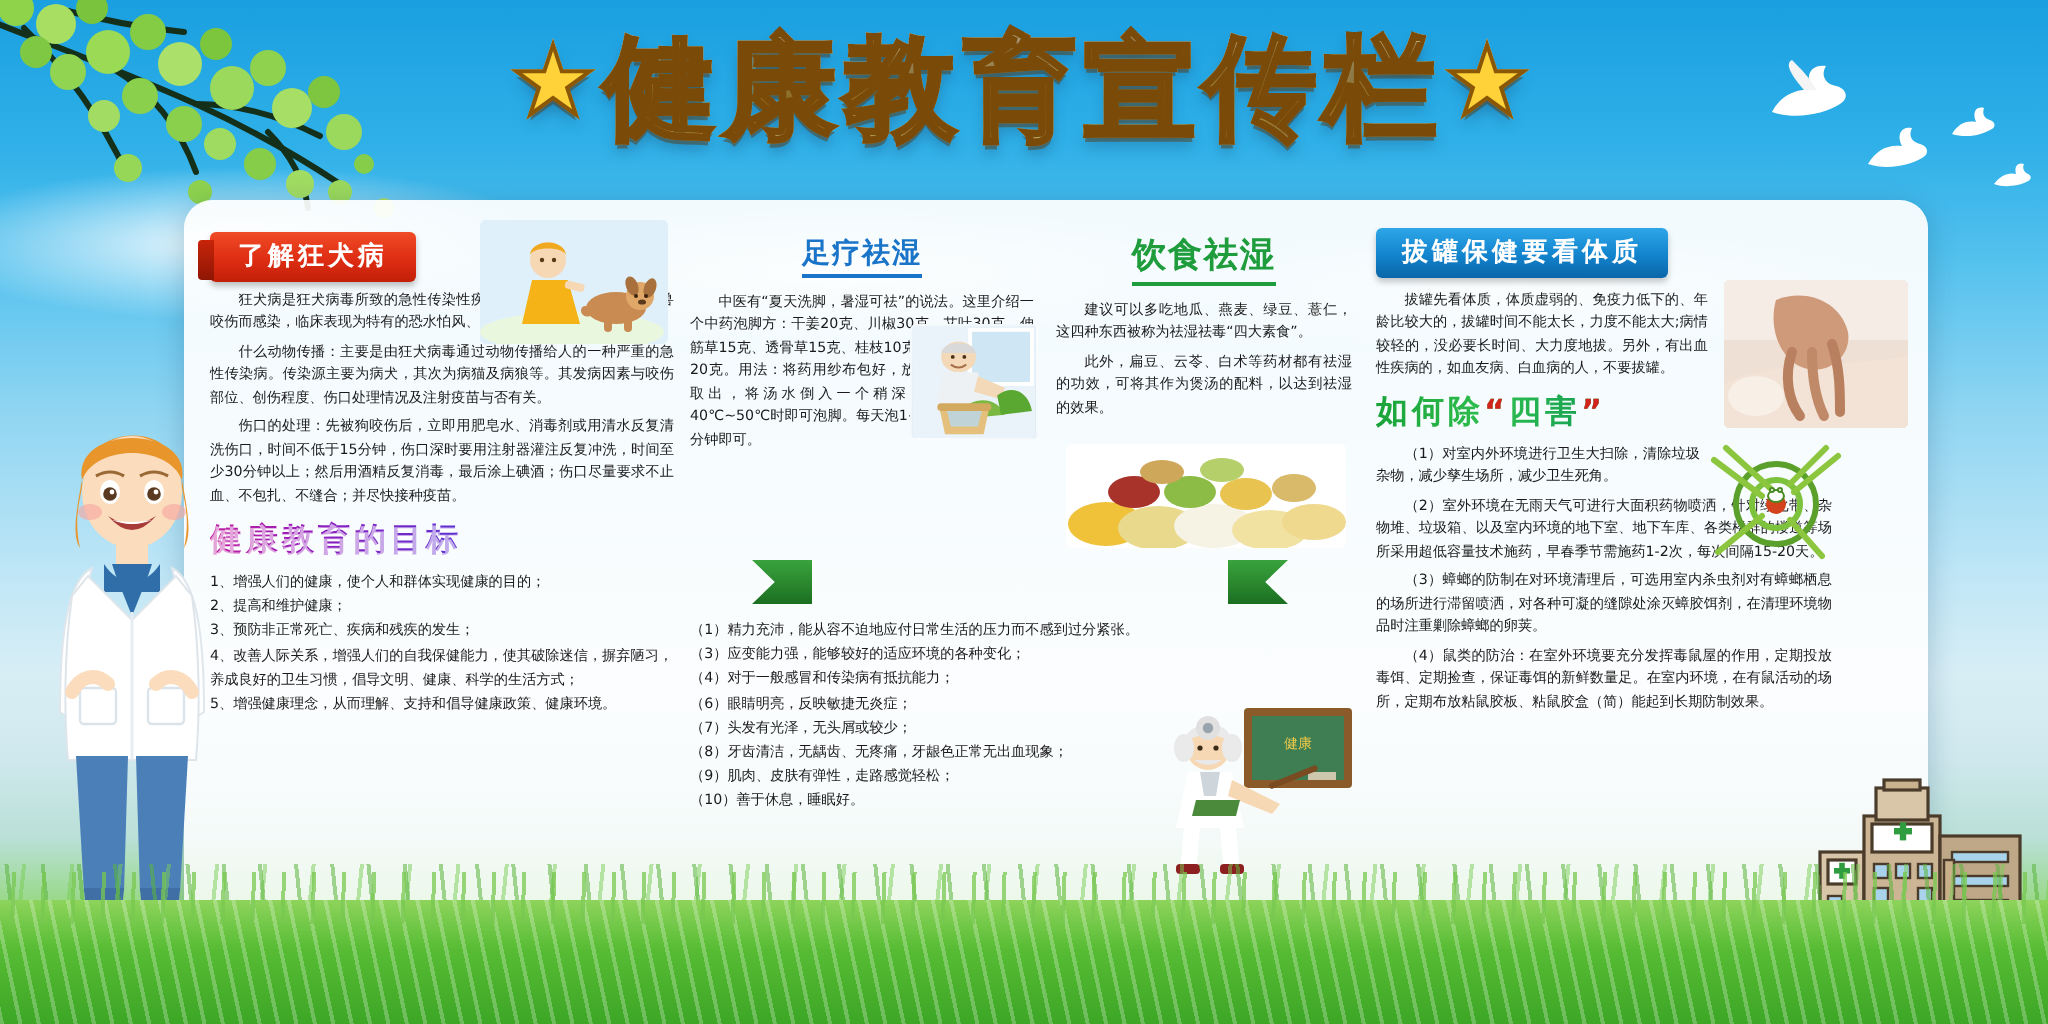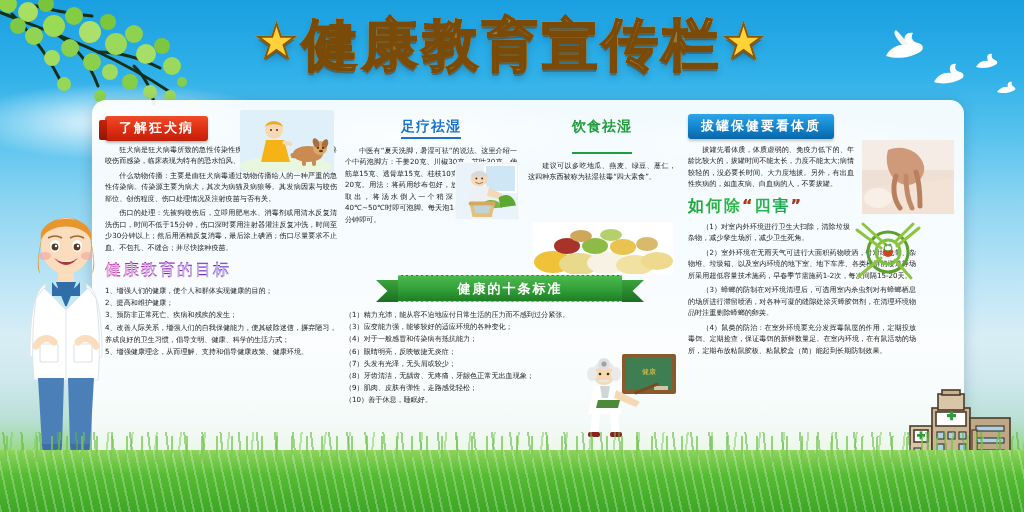--- a/index.html
+++ b/index.html
@@ -87,22 +87,22 @@
     background: linear-gradient(180deg,#c8240a,#8f1604); border-radius:2px 0 0 2px;
   }
   .banner-blue {
     display:inline-block; padding: 3px 13px 4px; border-radius: 3px;
     background: linear-gradient(180deg,#2ea6e8 0%, #1283cd 55%, #0a66a8 100%);
     color:#fff; font-size: 13px; font-weight: bold; letter-spacing: 2px;
     box-shadow: 0 2px 3px rgba(0,0,0,.22);
     font-family: Liberation Serif, serif;
   }
   .head-green-ul {
-    font-size: 14px; font-weight: bold; color: #1f9c3b; letter-spacing: 1px;
-    border-bottom: 2px solid #1f9c3b; display:inline-block; padding-bottom: 16px;
+    font-size: 17px; font-weight: bold; color: #1f9c3b; letter-spacing: 1px;
+    border-bottom: 2px solid #1f9c3b; display:inline-block; padding-bottom: 2px;
   }
   .head-blue-ul {
     font-size: 14px; font-weight: bold; color: #1a74c8; letter-spacing: 1px;
     border-bottom: 2px solid #1a74c8; display:inline-block; padding-bottom: 1px;
   }
   .head-purple {
     font-size: 16px; font-weight: bold; letter-spacing: 2px;
     background: linear-gradient(90deg,#c21fa0 0%, #8c1fbe 45%, #5b2fd0 100%);
     -webkit-background-clip:text; background-clip:text; color:transparent;
     text-shadow: 0 1px 0 rgba(255,255,255,.6);
@@ -299,20 +299,21 @@
       <path d="M18 44 L 36 44 L 34 52 L 20 52 Z" fill="#b6d8ee" opacity=".8"></path>
     </g>
     <path d="M44 36 C 52 30, 60 34, 62 44 L 46 46 Z" fill="#5aa832"></path>
   </svg>
 
   <div class="col" style="left:528px;top:116px;width:148px;">
     <div style="text-align:center;">
       <span class="head-green-ul">饮食祛湿</span>
     </div>
     <div class="body-text" style="margin-top:6px;">建议可以多吃地瓜、燕麦、绿豆、薏仁，这四种东西被称为祛湿祛毒“四大素食”。</div>
+    <div class="body-text">此外，扁豆、云苓、白术等药材都有祛湿的功效，可将其作为煲汤的配料，以达到祛湿的效果。</div>
   </div>
 
   <svg class="photo photo-grain" style="left:533px;top:222px;width:140px;height:52px;" viewBox="0 0 140 52">
     <rect width="140" height="52" fill="#ffffff"></rect>
     <ellipse cx="20" cy="40" rx="19" ry="11" fill="#f0c23a"></ellipse>
     <ellipse cx="46" cy="42" rx="20" ry="11" fill="#e8d98c"></ellipse>
     <ellipse cx="74" cy="41" rx="20" ry="11" fill="#f6f2e4"></ellipse>
     <ellipse cx="102" cy="43" rx="19" ry="10" fill="#f1e2a2"></ellipse>
     <ellipse cx="124" cy="39" rx="16" ry="9" fill="#efd98f"></ellipse>
     <ellipse cx="34" cy="24" rx="13" ry="8" fill="#a8332a"></ellipse>
@@ -364,21 +365,20 @@
       <ellipse cx="33" cy="26" rx="4" ry="3"></ellipse>
       <circle cx="31" cy="23" r="1"></circle>
         <circle cx="35" cy="23" r="1"></circle>
     </g>
   </svg>
 
   <div class="col" style="left:345px;top:275px;width:330px;">
     <div class="ribbon">
       <div class="tail l"></div>
       <div class="tail r"></div>
-      <div class="mid">健康的十条标准</div>
     </div>
     <div class="list" style="margin-top:7px;">
       <div>（1）精力充沛，能从容不迫地应付日常生活的压力而不感到过分紧张。</div>
       <div>（3）应变能力强，能够较好的适应环境的各种变化；</div>
       <div>（4）对于一般感冒和传染病有抵抗能力；</div>
       <div>（6）眼睛明亮，反映敏捷无炎症；</div>
       <div>（7）头发有光泽，无头屑或较少；</div>
       <div>（8）牙齿清洁，无龋齿、无疼痛，牙龈色正常无出血现象；</div>
       <div>（9）肌肉、皮肤有弹性，走路感觉轻松；</div>
       <div>（10）善于休息，睡眠好。</div>

